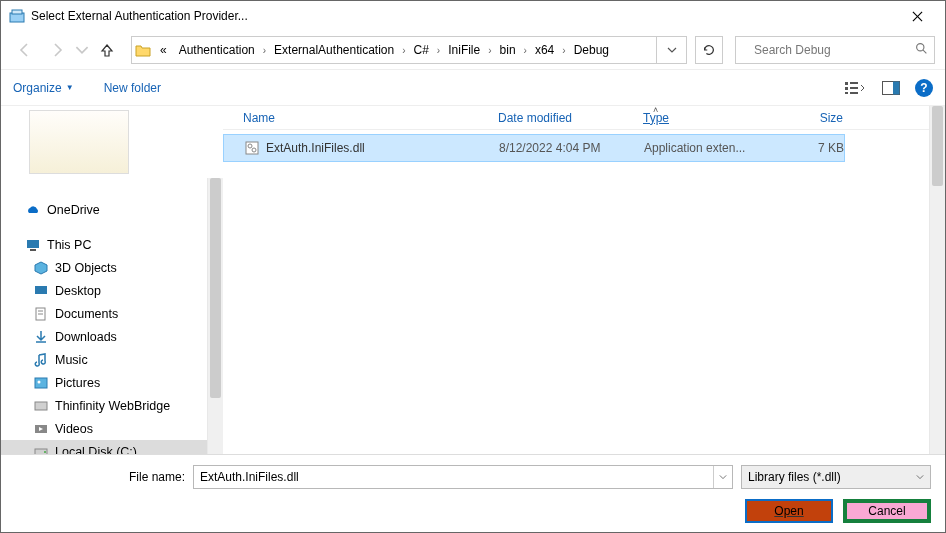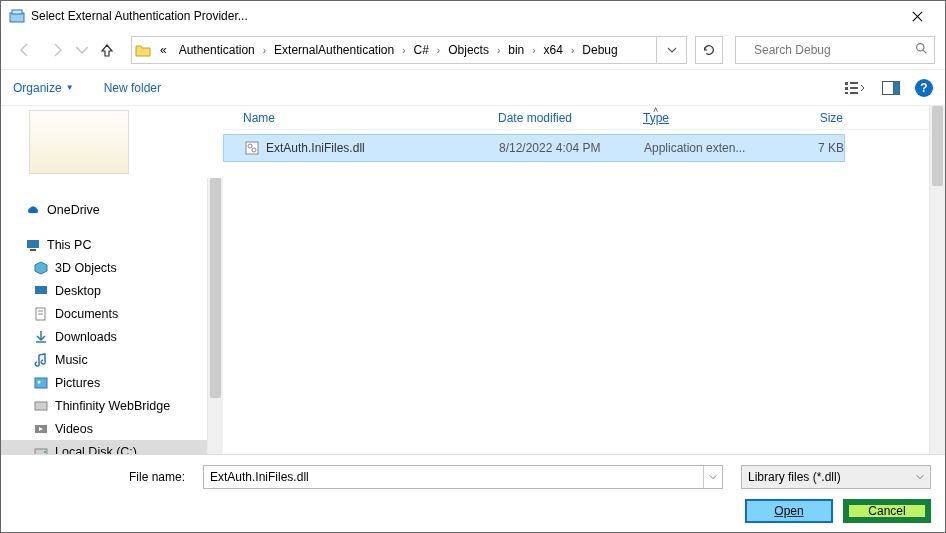--- a/index.html
+++ b/index.html
@@ -66,29 +66,29 @@
   .file-row .fname { width:255px; display:flex; align-items:center; gap:6px; }
   .file-row .fdate { width:145px; color:#555; }
   .file-row .ftype { width:120px; color:#555; }
   .file-row .fsize { width:80px; text-align:right; color:#555; }
   .app-icon { width:16px; height:16px; }
 
   .main-scroll { width:16px; position:absolute; right:0; top:0; bottom:0; background:#f0f0f0; border-left:1px solid #e8e8e8; }
 
   
   .footer { height: 78px; border-top:1px solid #ddd; padding: 10px 14px; display:flex; flex-direction:column; gap:10px; }
-  .fn-row { display:flex; align-items:center; gap:18px; }
+  .fn-row { display:flex; align-items:center; gap:8px; }
   .fn-label { font-size:12px; width: 170px; text-align:right; }
   .fn-input { flex:1; height:24px; border:1px solid #b8b8b8; display:flex; align-items:center; }
   .fn-input input { border:none; outline:none; width:100%; font-size:12px; padding: 0 6px; }
   .fn-drop { width:20px; height:100%; border-left:1px solid #ccc; display:flex; align-items:center; justify-content:center; }
   .filter-box { width:190px; height:24px; border:1px solid #b8b8b8; background:#eee; font-size:12px; display:flex; align-items:center; padding:0 6px; }
   .btn-row { display:flex; gap:10px; margin-left:auto; }
-  .btn { width:88px; height:24px; font-size:12px; border:6px solid #15803d; background:#bef264; display:flex; align-items:center; justify-content:center; cursor:default; }
-  .btn.primary { border:2px solid #0b6dc7; background:#7dd3fc;text-align:right; }
+  .btn { width:88px; height:24px; font-size:12px; border:4px solid #15803d; background:#f9a8d4; display:flex; align-items:center; justify-content:center; cursor:default; }
+  .btn.primary { border:2px solid #0b6dc7; background:#c2410c;text-align:right; }
 </style>
 </head>
 <body>
 
 <div class="window">
 
   <div class="titlebar">
     <div class="titlebar-left">
       <span class="title-icon">
         <svg viewBox="0 0 16 16">
@@ -135,21 +135,21 @@
           </svg>
       </div>
       <div class="breadcrumbs">
         <span class="crumb">«</span>
         <span class="crumb">Authentication</span>
           <span class="chev">›</span>
         <span class="crumb">ExternalAuthentication</span>
           <span class="chev">›</span>
         <span class="crumb">C#</span>
           <span class="chev">›</span>
-        <span class="crumb">Objects</span>
+        <span class="crumb">IniFile</span>
           <span class="chev">›</span>
         <span class="crumb">bin</span>
           <span class="chev">›</span>
         <span class="crumb">x64</span>
           <span class="chev">›</span>
         <span class="crumb">Debug</span>
       </div>
       <div class="crumb-expand">
         <svg width="10" height="10" viewBox="0 0 10 10">
             <path d="M1 3 L5 7 L9 3" fill="none" stroke="#555" stroke-width="1.2"></path>

